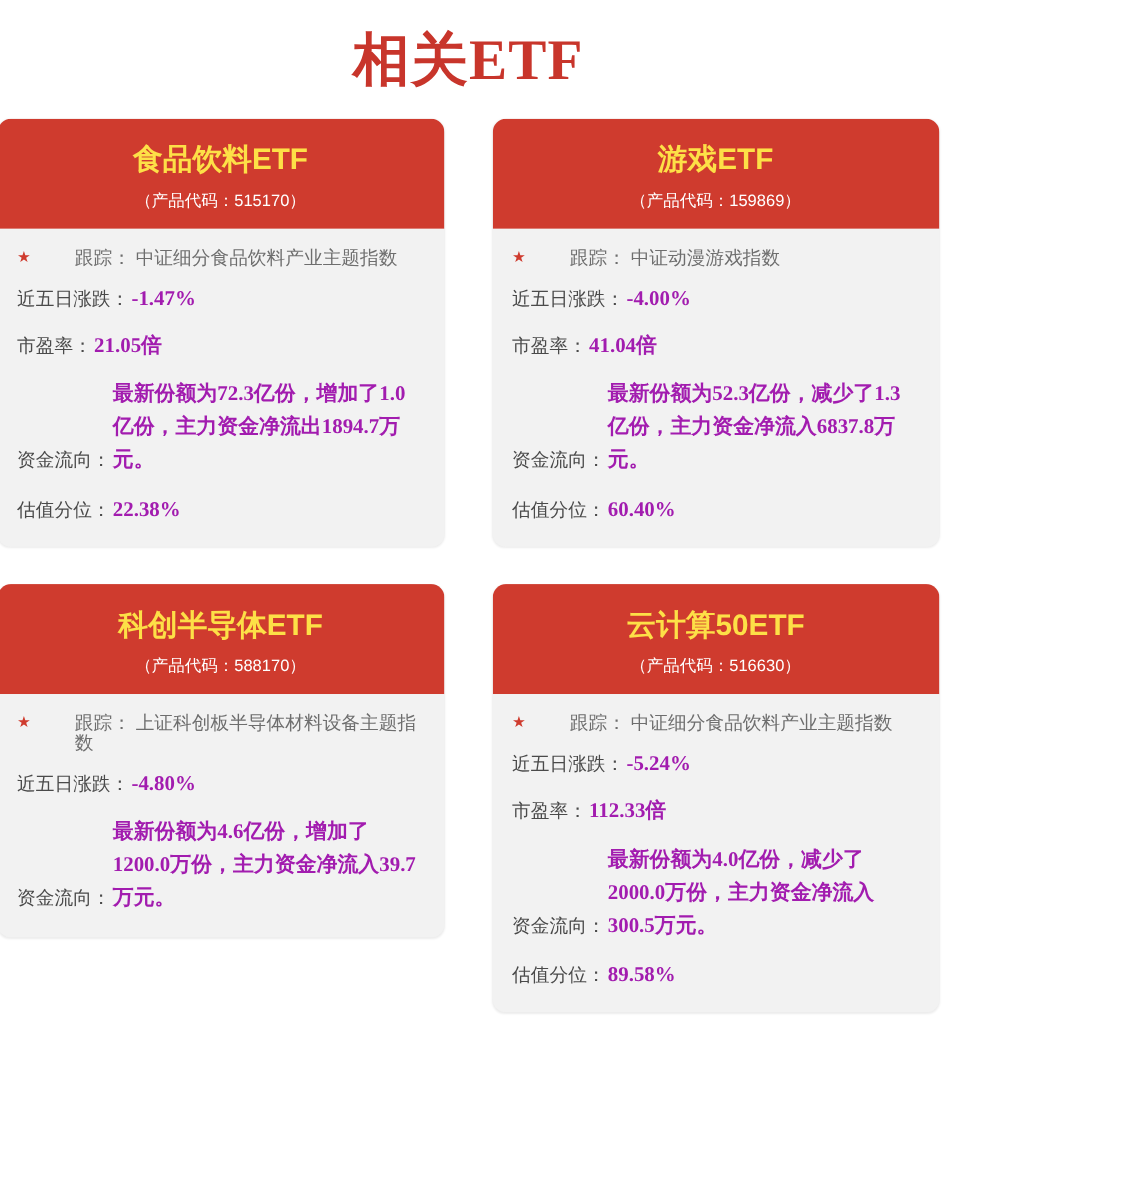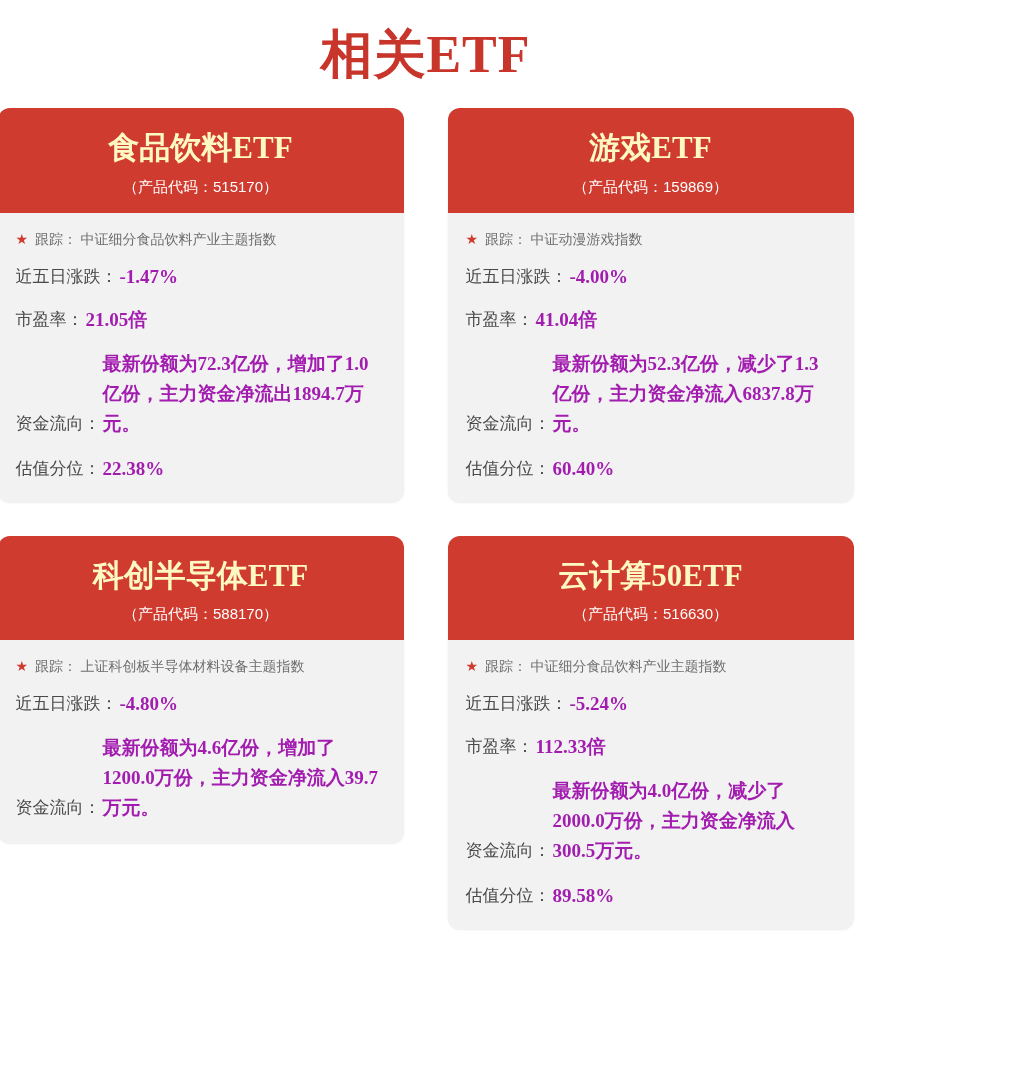--- a/index.html
+++ b/index.html
@@ -40,25 +40,25 @@
     background: #f2f2f2;
     box-shadow: 0 1px 2px rgba(0,0,0,0.08);
     align-self: start;
   }
   .card-head {
     background: #cf3b2e;
     padding: 22px 10px 16px 10px;
     text-align: center;
   }
   .card-name {
-    color: #fef9c3;
-    font-size: 31px;
+    color: #fde047;
+    font-size: 27px;
     font-weight: bold;
     line-height: 1.15;
-    font-family: Liberation Serif, serif;
+    font-family: Liberation Sans, sans-serif;
   }
   .card-code {
     color: #ffffff;
     font-size: 15px;
     margin-top: 12px;
     font-family: Liberation Sans, sans-serif;
   }
   .card-body {
     padding: 18px 18px 20px 18px;
     background: #f2f2f2;
@@ -69,23 +69,24 @@
     gap: 7px;
     margin-bottom: 14px;
   }
   .star-icon {
     color: #cf3b2e;
     font-size: 14px;
     line-height: 18px;
     flex: 0 0 auto;
   }
   .track-text {
-    font-size: 14px;
+    font-size: 17px;
     color: #6e6e6e;
     line-height: 18px;
+    margin-left: 33px;
   }
   .row {
     display: flex;
     align-items: flex-end;
     margin-bottom: 16px;
   }
   .row:last-child { margin-bottom: 0; }
   .label {
     flex: 0 0 auto;
     color: #4a4a4a;

